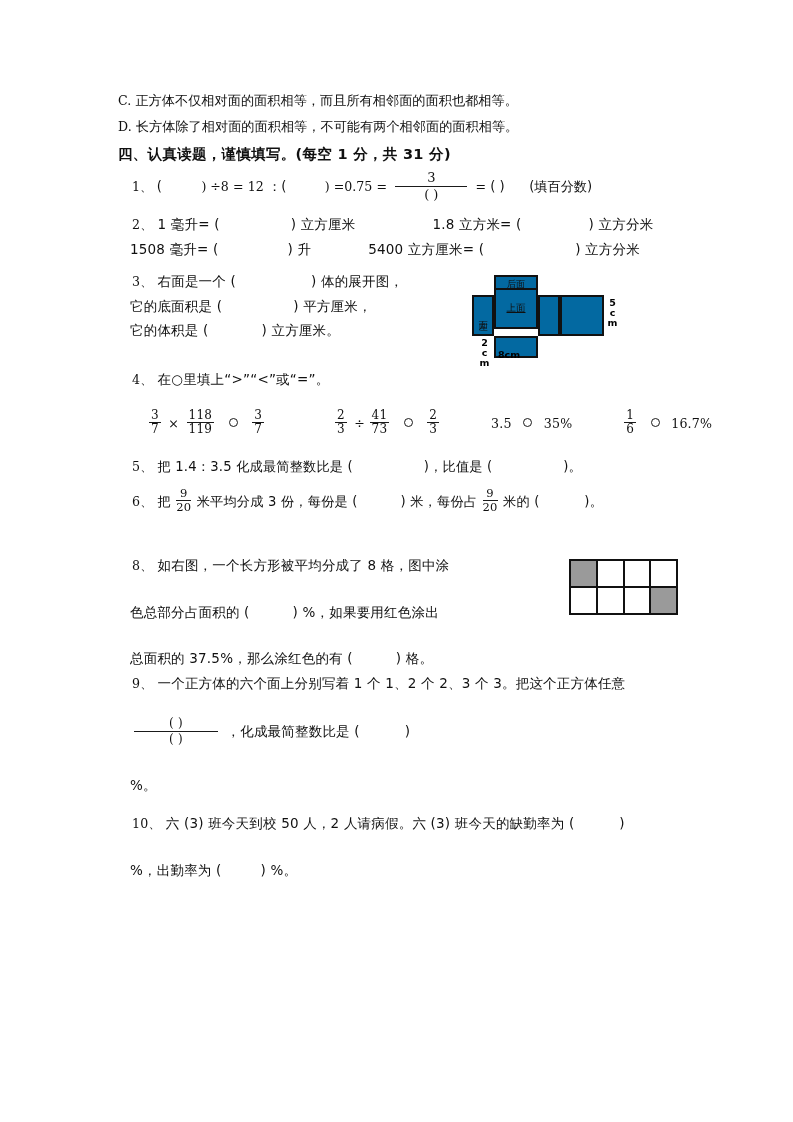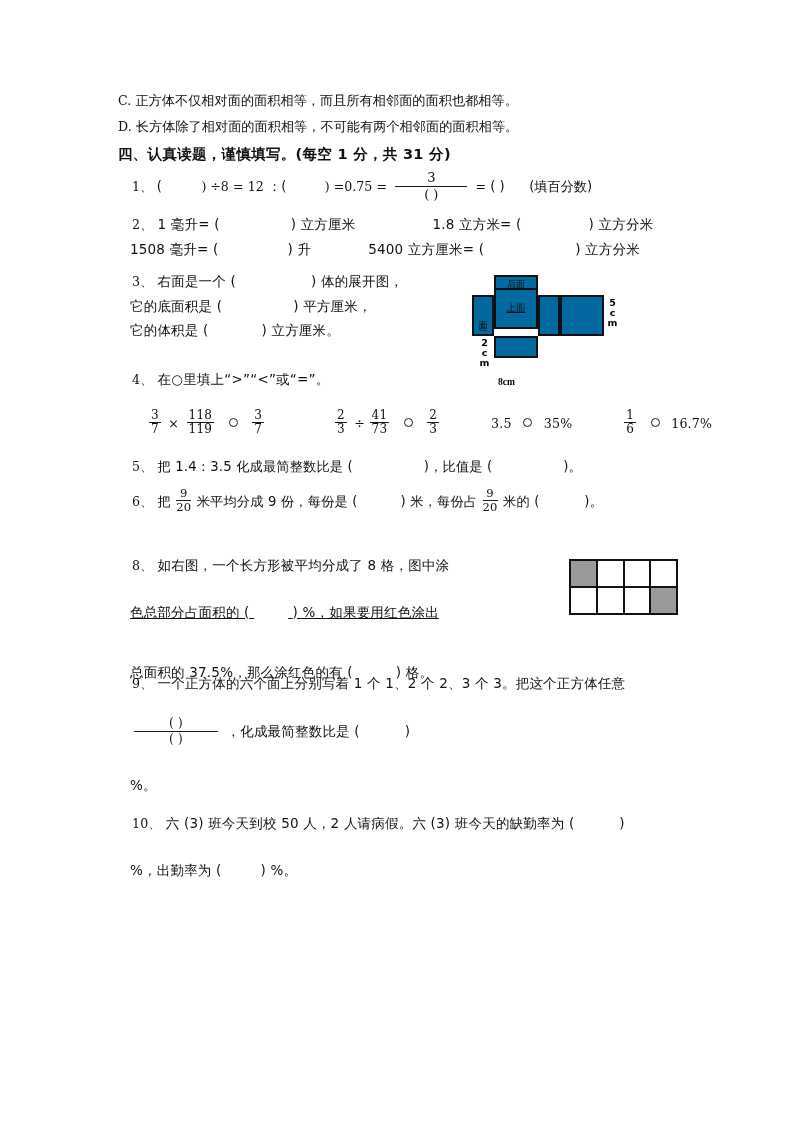--- a/index.html
+++ b/index.html
@@ -285,21 +285,21 @@
           <div class="cell" style="left:88px; top:20px; width:44px; height:41px;"></div>
 
           <div class="cell" style="left:22px; top:61px; width:44px; height:22px;"></div>
 
           <div class="dim" style="left:136px; top:22px;">
             <span class="vtext">5cm</span>
           </div>
           <div class="dim" style="left:8px; top:62px;">
             <span class="vtext">2cm</span>
           </div>
-          <div class="dim" style="left:26px; top:95px;font-family:Liberation Serif, serif;">
+          <div class="dim" style="left:26px; top:68px;">
             <span>8cm</span>
           </div>
         </div>
       </div>
     </div>
 
     <div class="q indent" style="margin-top:2px;">
       <div class="line">
         <span class="num">4、</span>
         <span>在○里填上“&gt;”“&lt;”或“=”。</span>
@@ -379,21 +379,21 @@
 
     <div class="spacer-s"></div>
 
     <div class="q indent line" style="line-height:30px;">
       <span class="num">6、</span>
       <span>把</span>
       <span class="frac-sm">
         <span class="n">9</span>
         <span class="d">20</span>
       </span>
-      <span>米平均分成 9 份，每份是 (</span>
+      <span>米平均分成 3 份，每份是 (</span>
       <span style="display:inline-block;width:34px"></span>
       <span>) 米，每份占</span>
       <span class="frac-sm">
         <span class="n">9</span>
         <span class="d">20</span>
       </span>
       <span>米的 (</span>
       <span style="display:inline-block;width:36px"></span>
       <span>)。</span>
     </div>
@@ -401,26 +401,26 @@
     <div class="spacer-l"></div>
 
 
     <div class="spacer-m"></div>
 
     <div class="q indent row" style="height:118px;">
       <div class="line">
         <span class="num">8、</span>
         <span>如右图，一个长方形被平均分成了 8 格，图中涂</span>
       </div>
-      <div class="line" style="margin-top:22px; margin-left:-2px;text-decoration:underline;">
+      <div class="line" style="margin-top:22px; margin-left:-2px;">
         <span>色总部分占面积的 (</span>
         <span style="display:inline-block;width:34px"></span>
         <span>) %，如果要用红色涂出</span>
       </div>
-      <div class="line" style="margin-top:36px; margin-left:-2px;">
+      <div class="line" style="margin-top:22px; margin-left:-2px;">
         <span>总面积的 37.5%，那么涂红色的有 (</span>
         <span style="display:inline-block;width:34px"></span>
         <span>) 格。</span>
       </div>
 
       <div class="grid-wrap">
         <table class="grid">
           <tbody>
             <tr>
               <td class="shaded"></td>

